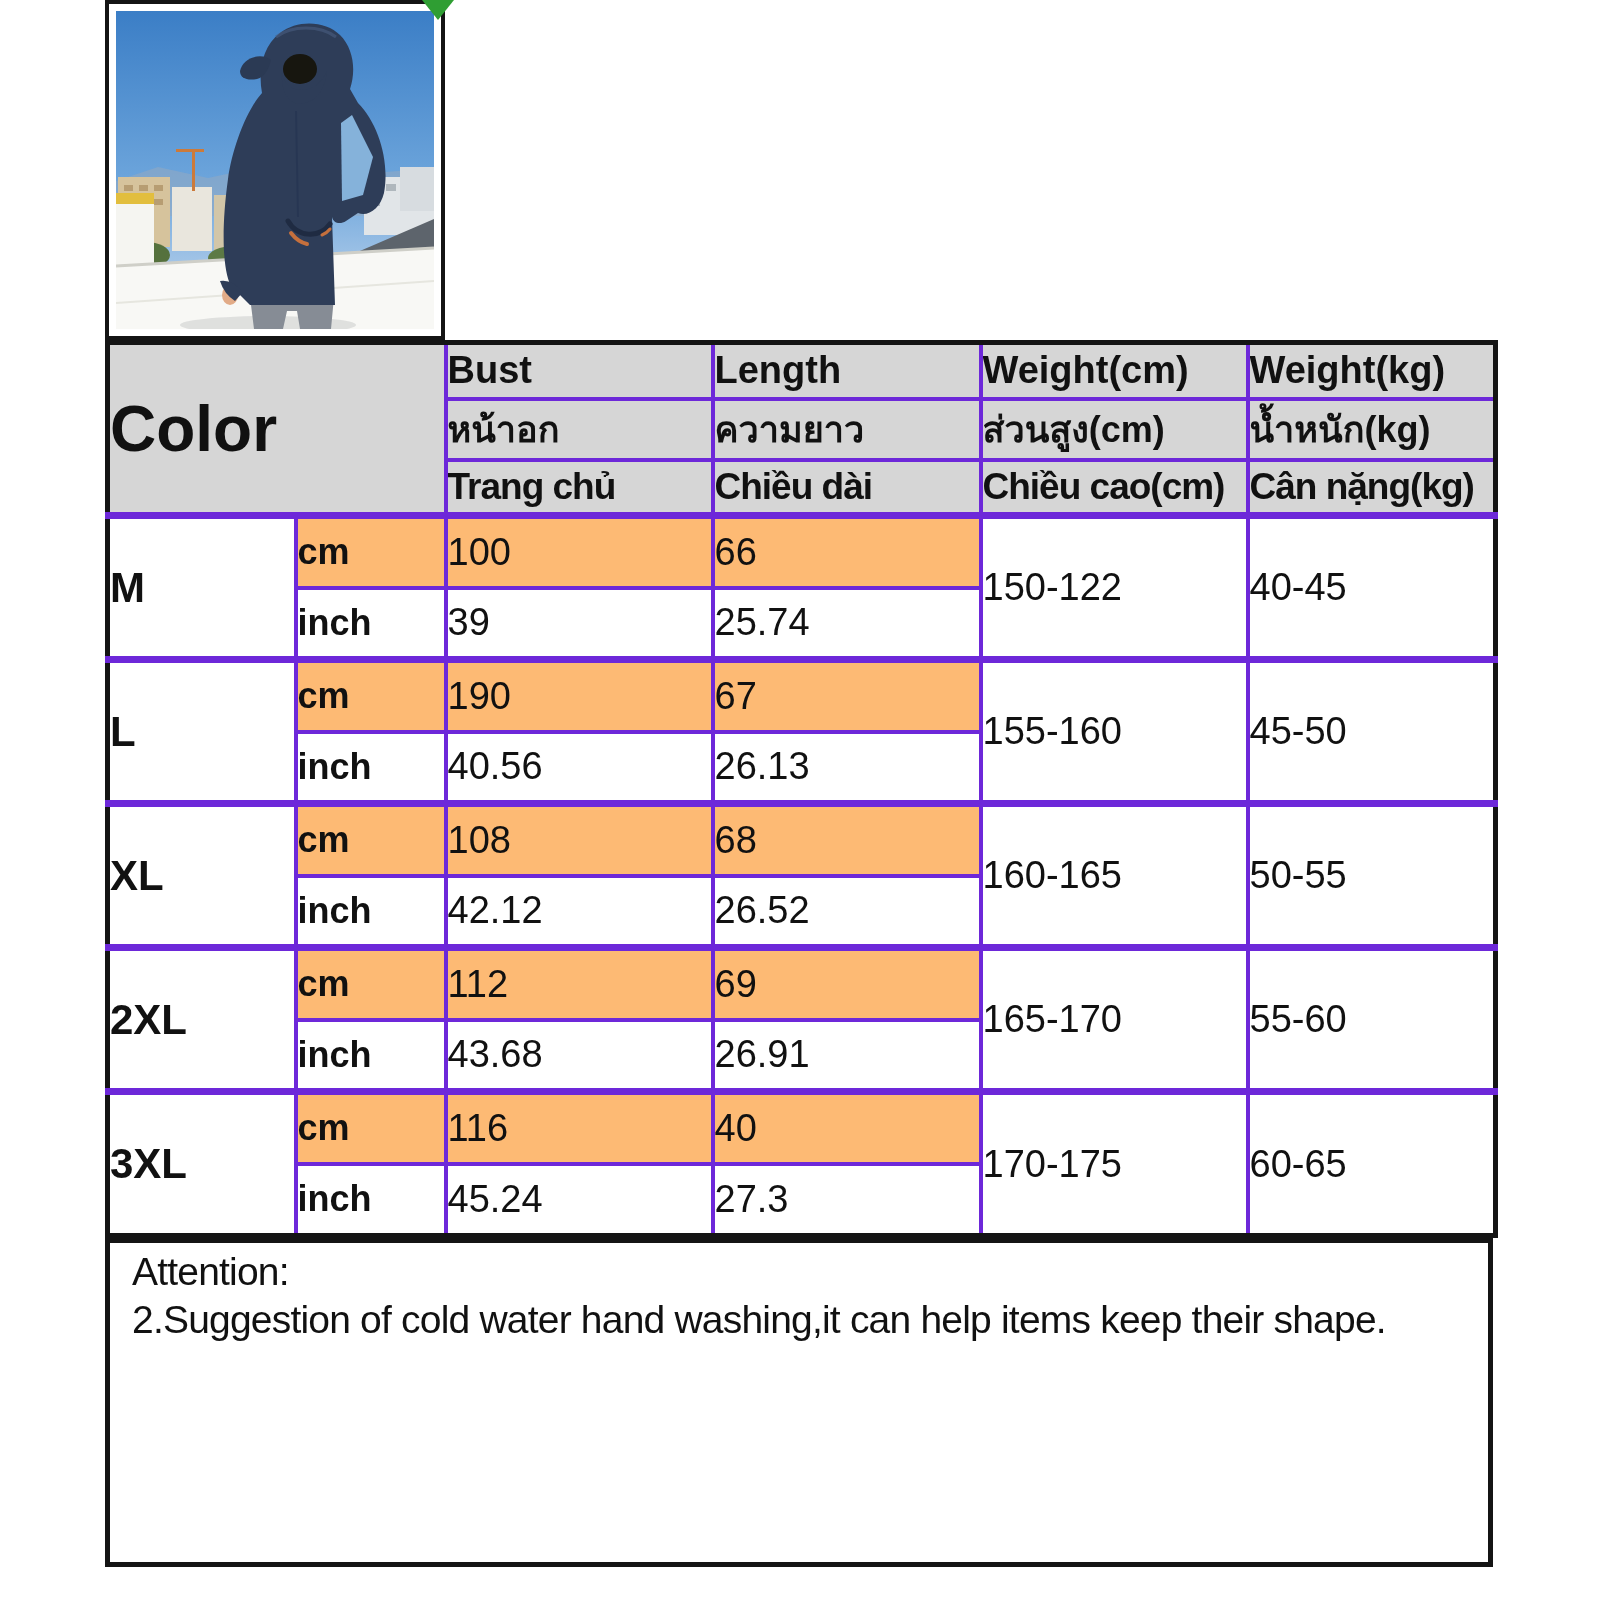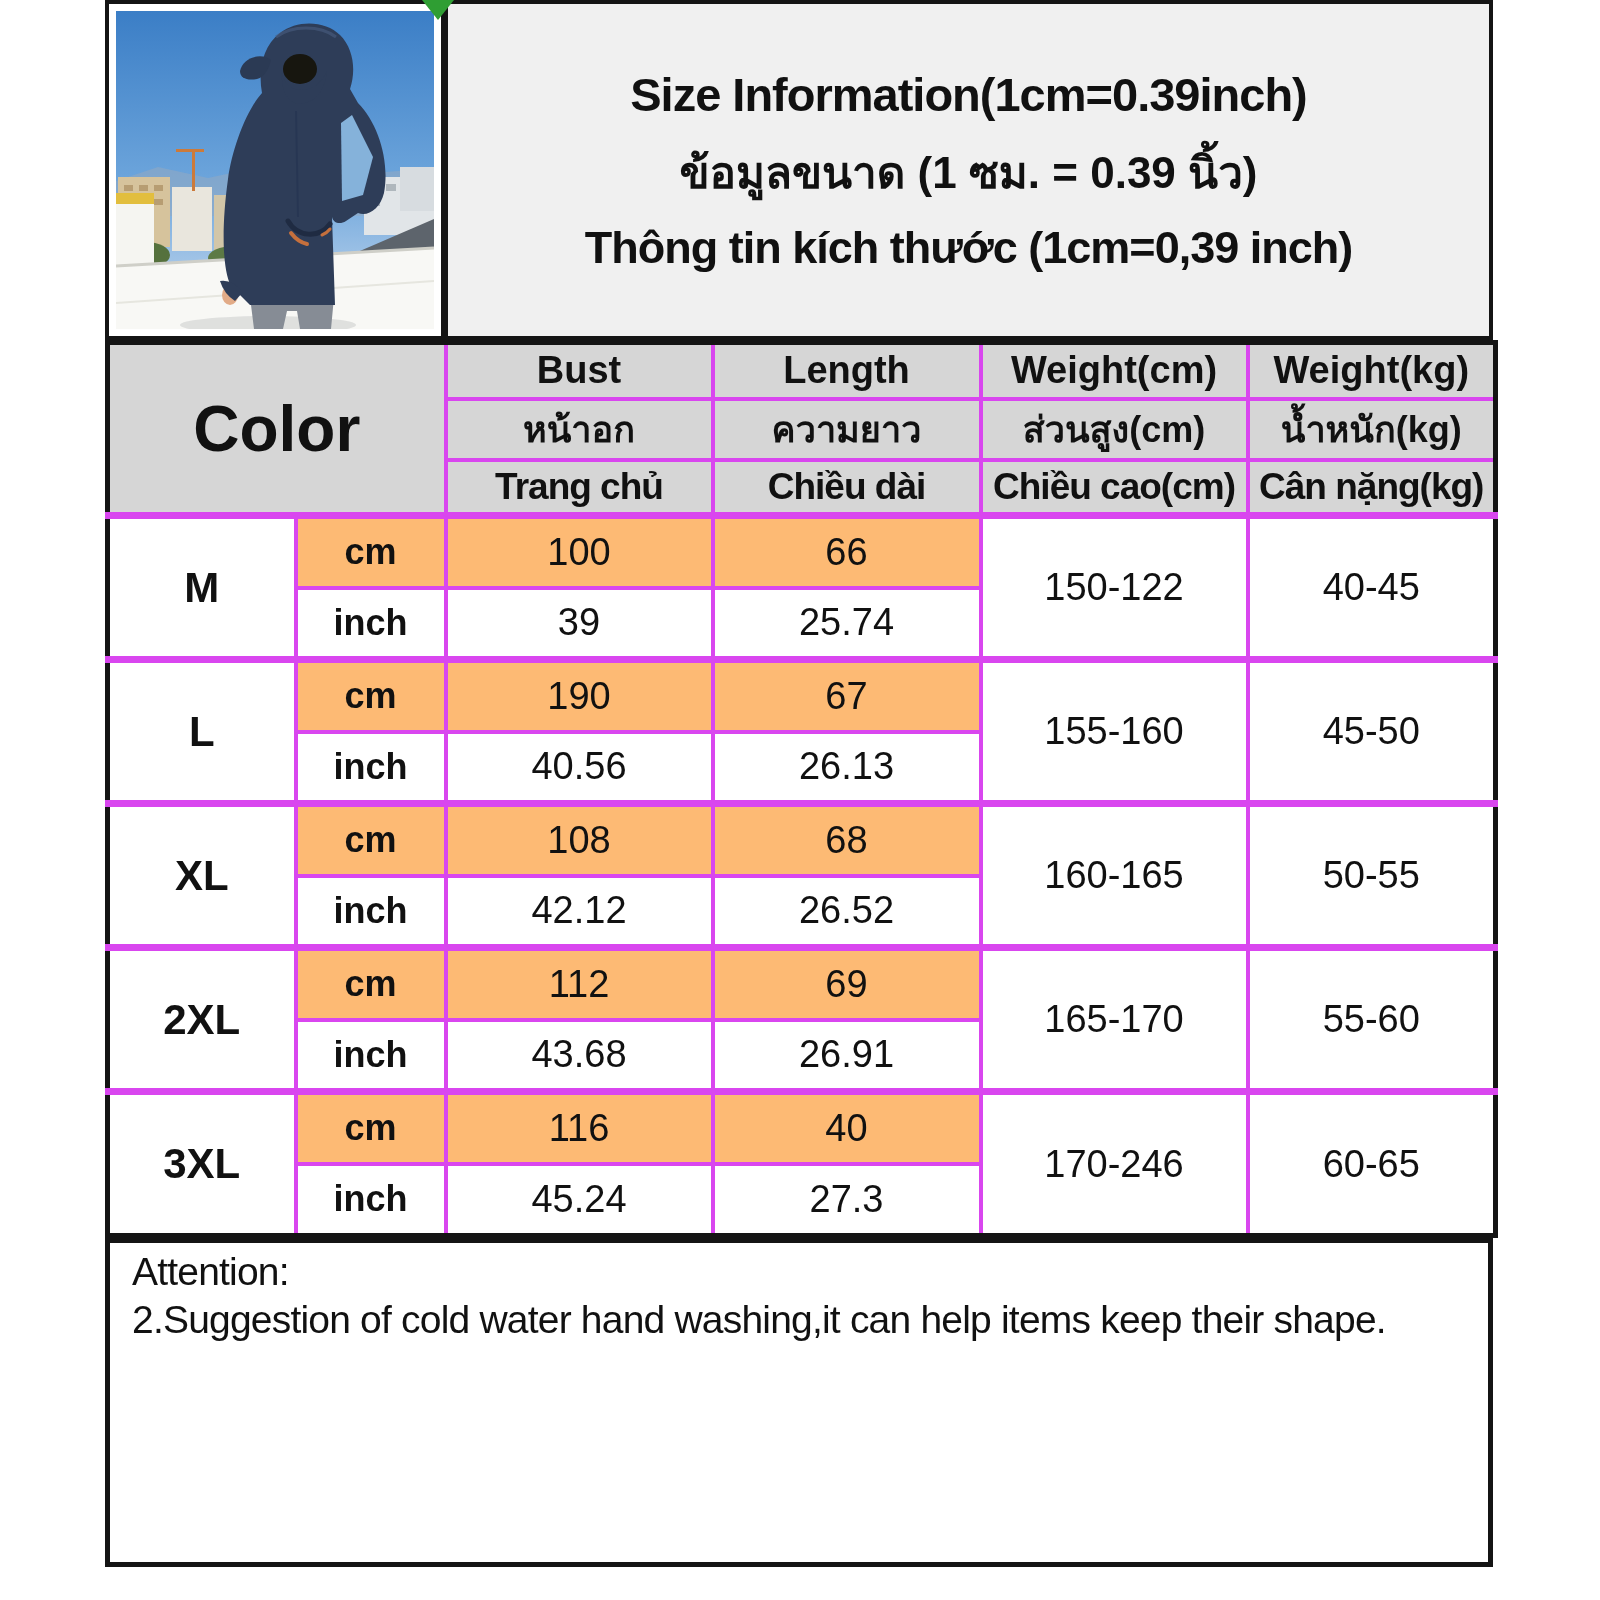--- a/index.html
+++ b/index.html
@@ -29,21 +29,21 @@
   .t-en { font-size:47px; font-weight:700; letter-spacing:-1px; }
   .t-th { font-size:44px; font-weight:700; }
   .t-vi { font-size:45px; font-weight:700; letter-spacing:-1px; }
 
   
   table.size-table {
     border-collapse:collapse; table-layout:fixed; width:1388px;
     border:5px solid #141414;
   }
   table.size-table td {
-    border:4px solid #d946ef; text-align:center; vertical-align:middle;
+    border:4px solid #6d28d9; vertical-align:middle;
     padding:0; overflow:hidden; background:#fff;
   }
   tr.hr { height:56px; }
   tr.dr { height:72px; }
   tr.grp td { border-top-width:7px; }
   td.c-size { background:#d6d6d6; font-size:64px; font-weight:700; }
   tr.hdr td { background:#d6d6d6; font-weight:700; }
   .h-en { font-size:38px; }
   .h-th { font-size:36px; }
   .h-vi { font-size:37px; letter-spacing:-1px; }
@@ -124,25 +124,20 @@
         <path d="M166,62 C169,84 200,86 211,60 C209,80 199,92 184,93 C171,92 165,79 166,62 Z" fill="#2e3d58"></path>
         <path d="M160,26 C176,14 204,14 220,26" stroke="#4a5e80" stroke-width="3" fill="none" opacity="0.6"></path>
         <path d="M180,100 L182,206" stroke="#243350" stroke-width="2" opacity="0.6"></path>
         <path d="M172,210 C181,226 203,228 214,213" fill="none" stroke="#1f2b42" stroke-width="5" stroke-linecap="round"></path>
         <path d="M175,222 q7,9 16,11" fill="none" stroke="#c5703d" stroke-width="4" stroke-linecap="round"></path>
         <path d="M206,224 q5,-2 8,-6" fill="none" stroke="#c5703d" stroke-width="3" stroke-linecap="round"></path>
         <ellipse cx="114" cy="284" rx="8" ry="10" fill="#e2ab87"></ellipse>
         <path d="M104,270 Q116,268 127,281 L119,290 Q108,283 104,270 Z" fill="#2e3d58"></path>
       </svg>
     </div>
-    <div class="title-panel">
-      <div class="t-en">Size Information(1cm=0.39inch)</div>
-      <div class="t-th">ข้อมูลขนาด (1 ซม. = 0.39 นิ้ว)</div>
-      <div class="t-vi">Thông tin kích thước (1cm=0,39 inch)</div>
-    </div>
   </div>
 
   <table class="size-table">
     <colgroup>
       <col style="width:188px">
         <col style="width:150px">
         <col style="width:267px">
       <col style="width:268px">
         <col style="width:267px">
         <col style="width:248px">
@@ -222,21 +217,21 @@
         <td class="c-unit">inch</td>
         <td class="c-val">43.68</td>
         <td class="c-val">26.91</td>
       </tr>
 
       <tr class="dr grp cmrow">
         <td class="c-label" rowspan="2">3XL</td>
         <td class="c-unit">cm</td>
         <td class="c-val">116</td>
         <td class="c-val">40</td>
-        <td class="c-range" rowspan="2">170-246</td>
+        <td class="c-range" rowspan="2">170-175</td>
         <td class="c-range" rowspan="2">60-65</td>
       </tr>
       <tr class="dr">
         <td class="c-unit">inch</td>
         <td class="c-val">45.24</td>
         <td class="c-val">27.3</td>
       </tr>
     </tbody>
   </table>
 

